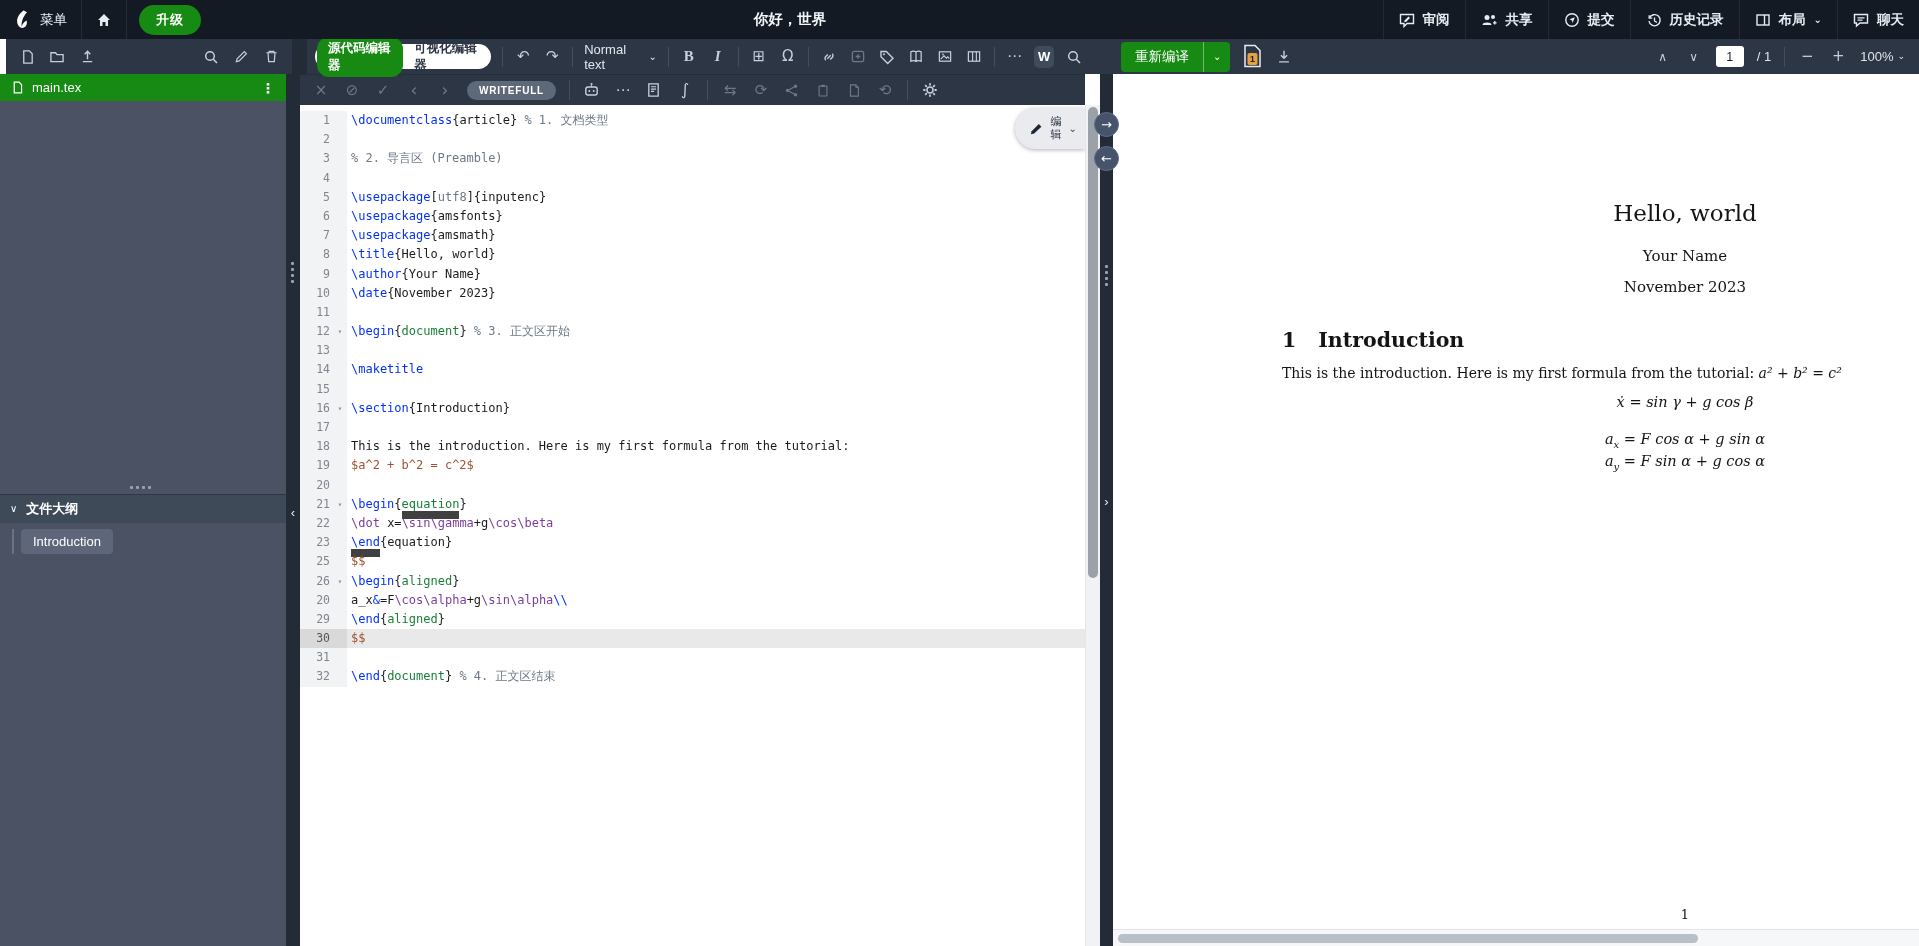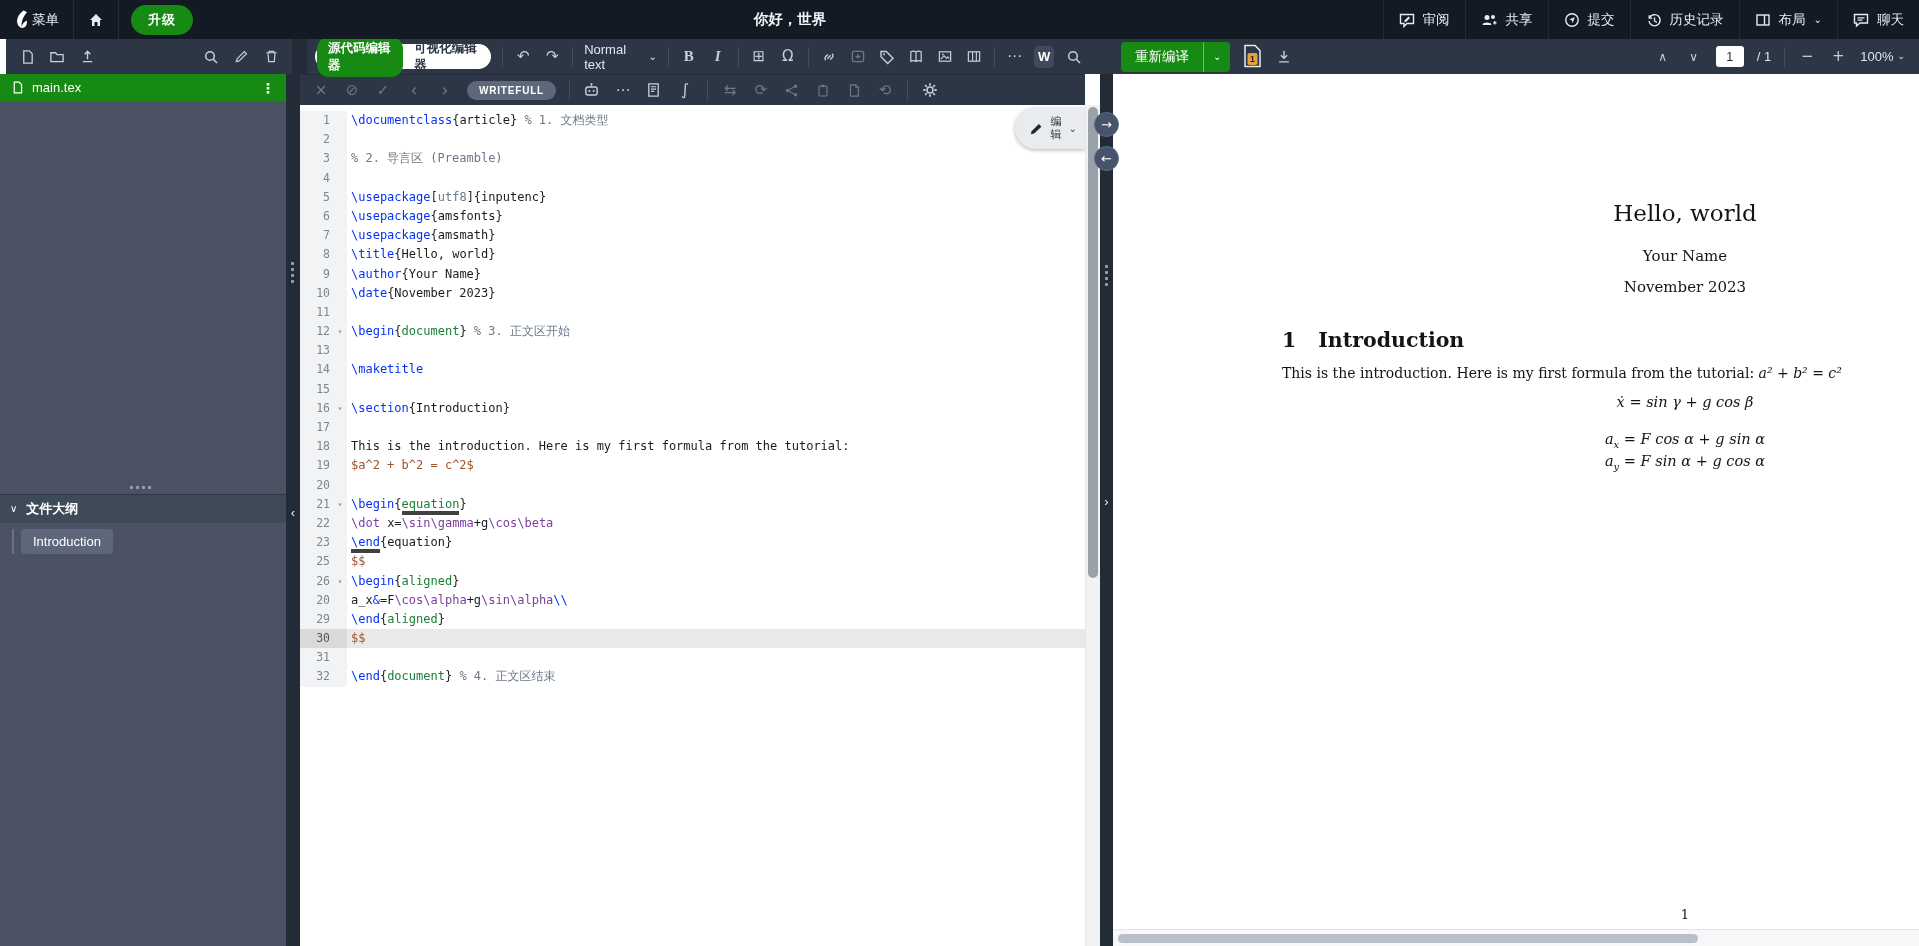--- a/index.html
+++ b/index.html
@@ -4,28 +4,28 @@
 <style>
   *{margin:0;padding:0;box-sizing:border-box}
   html,body{background:#222}
   .app{position:relative;width:1919px;height:946px;background:#fff;overflow:hidden;
        font-family:"Liberation Sans",sans-serif;-webkit-font-smoothing:antialiased}
   svg{display:block}
 
   
   .header{position:absolute;left:0;top:0;right:0;height:39px;background:#131a24;
           display:flex;align-items:center;color:#e8ecf2;font-size:13.5px;z-index:30}
-  .h-item{display:flex;align-items:center;gap:0;padding:0 14px;height:100%;cursor:pointer}
+  .h-item{display:flex;align-items:center;gap:8px;padding:0 14px;height:100%;cursor:pointer}
   .h-sep{width:1px;height:39px;background:#222c3a}
   .logo{color:#fff}
   .upgrade{background:#168a12;color:#fff;font-weight:700;padding:6px 17px;border-radius:16px;
            margin-left:12px;font-size:13px;letter-spacing:1px;cursor:pointer}
   .h-title{position:absolute;left:640px;width:300px;text-align:center;font-weight:700;font-size:14.5px;color:#f2f5f9}
   .h-actions{margin-left:auto;display:flex;height:100%}
-  .h-act{display:flex;align-items:center;gap:8px;padding:0 15px;height:100%;border-left:1px solid #202a38;cursor:pointer;font-size:13.5px;font-weight:400}
+  .h-act{display:flex;align-items:center;gap:8px;padding:0 15px;height:100%;border-left:1px solid #202a38;cursor:pointer;font-size:13.5px;font-weight:700}
   .h-act svg{color:#e8ecf2}
 
   
   .subbar{position:absolute;left:6px;top:39px;right:0;height:35px;background:#2c3645;display:flex;color:#c7cfda;z-index:25}
   .sb-files{width:286px;display:flex;align-items:center;gap:12px;padding:0 12px}
   .sb-files .grow{flex:1}
   .sb-gap{width:14px;background:#232b37}
   .sb-edit{width:785px;display:flex;align-items:center;gap:11px;padding:0 8px;border-left:1px solid #232b37}
   .tb-sep{width:1px;height:20px;background:#424d5e}
   .ibtn{display:flex;align-items:center;justify-content:center;min-width:18px;height:22px;cursor:pointer;color:#c7cfda}
@@ -83,21 +83,21 @@
   .editor{position:absolute;left:300px;top:105px;width:785px;bottom:0;background:#fff;z-index:5;
           font-family:"DejaVu Sans Mono","Liberation Mono",monospace;font-size:12px;padding-top:6px}
   .cl{display:flex;line-height:19.2px;height:19.2px;white-space:pre}
   .ln{width:33px;text-align:right;padding-right:3px;color:#7e8691;background:#f2f3f4;font-size:11.5px;cursor:pointer}
   .fold{width:14px;text-align:center;color:#949aa2;font-size:8px;background:#f2f3f4;cursor:pointer}
   .ct{flex:1;padding-left:4px;color:#1b1b1b;cursor:text}
   .cl.active{background:#e9e9e9}
   .cl.active .ln,.cl.active .fold{background:#d9d9d9;color:#555}
   .tk-cmd{color:#0431fa}.tk-env{color:#1a7f37}.tk-cmt{color:#6b7886}.tk-math{color:#a0522d}
   .tk-mcmd{color:#7a3e9d}.tk-amp{color:#0431fa}.tk-opt{color:#6b7886}.tk-txt{color:#1b1b1b}
-  .ul{border-bottom:4px solid #404040}
+  .ul{border-bottom:8px solid #404040}
 
   .edit-pill{position:absolute;top:3px;right:0;height:41px;background:#e9ebef;border-radius:21px 0 0 21px;
              display:flex;align-items:center;gap:7px;padding:0 8px 0 14px;box-shadow:0 1px 4px rgba(0,0,0,.3);
              color:#1d2736;cursor:pointer;z-index:8}
   .ep-txt{display:flex;flex-direction:column;font-size:11px;line-height:12.5px;font-family:"DejaVu Sans",sans-serif}
   .ep-chev{font-size:10px;color:#3c4656}
 
   .escroll{position:absolute;left:1085px;top:105px;width:15px;bottom:0;background:#f1f2f3;border-left:1px solid #e4e6e8;z-index:6}
   .ethumb{position:absolute;left:2px;right:2px;top:2px;height:471px;background:#9aa1a8;border-radius:6px;cursor:pointer}
 

